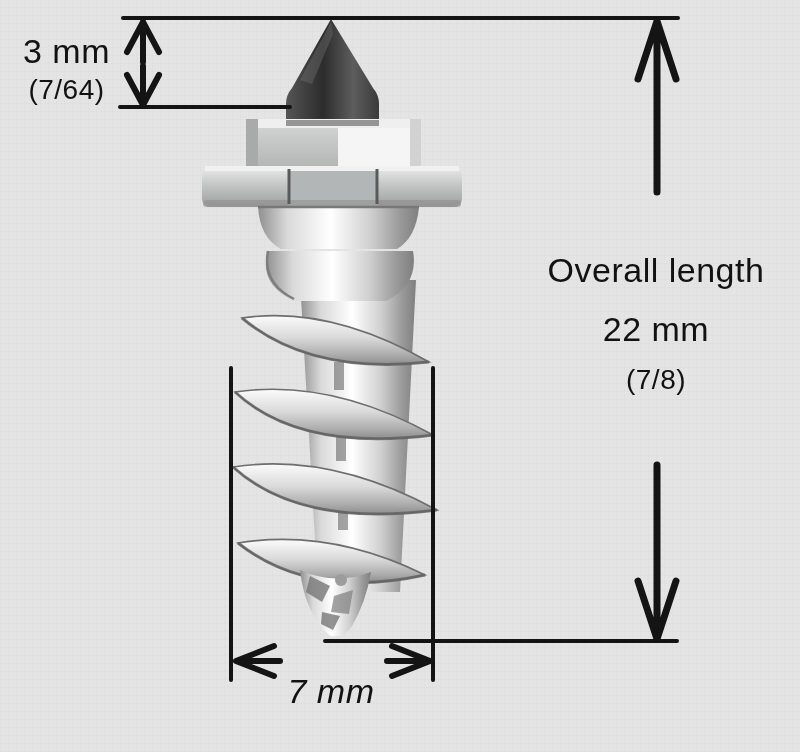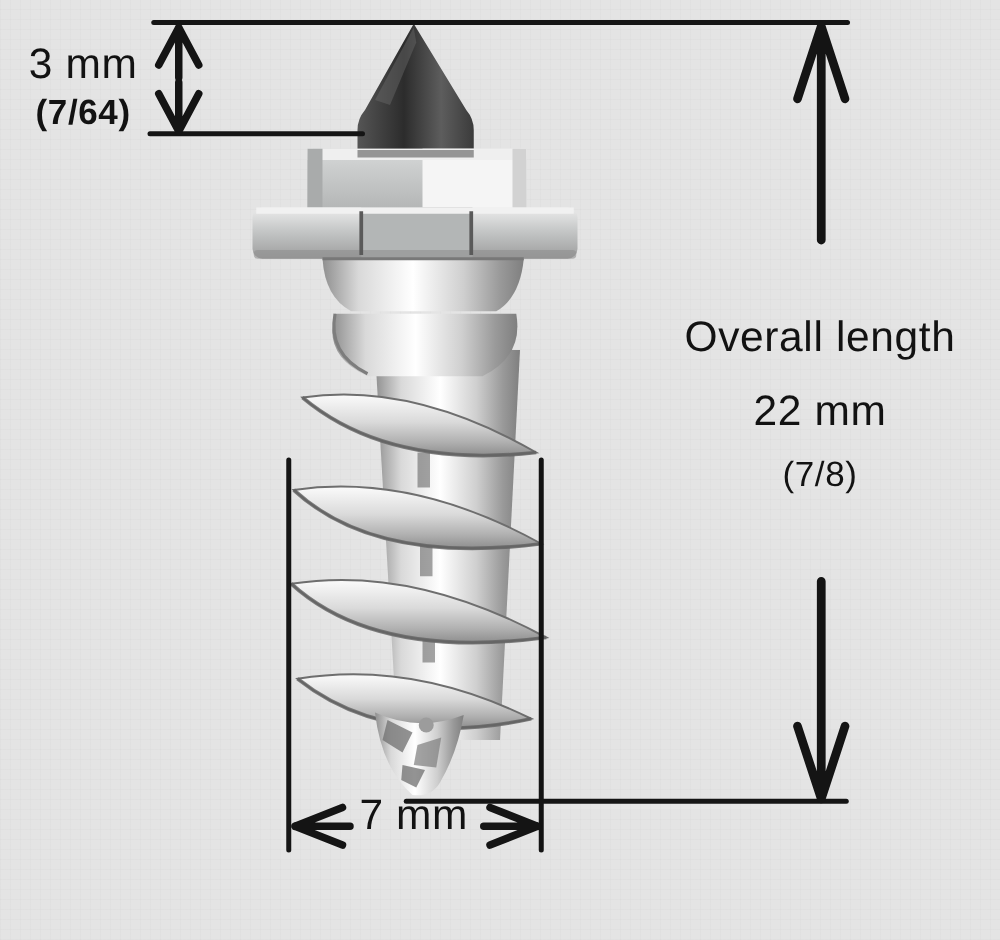--- a/index.html
+++ b/index.html
@@ -32,30 +32,30 @@
     white-space: nowrap;
     text-align: center;
     color: #121212;
     letter-spacing: 0.5px;
   }
   .lbl.main { font-size: 34px; }
   .lbl.sub  { font-size: 28px; }
   
   .grp-left   { left: 0;   width: 133px; }
   .t-tip-m    { top: 34px; }
-  .t-tip-i    { top: 75px; font-weight: bold; }
+  .t-tip-i    { top: 75px; }
   
   .grp-right  { left: 506px; width: 300px; }
   .t-ol       { top: 253px; }
   .t-ol-m     { top: 312px; }
   .t-ol-i     { top: 365px; }
   
   .grp-bottom { left: 231px; width: 200px; }
   .grp-bottom-wide { left: 181px; width: 300px; }
-  .t-d-m      { top: 635px; }
+  .t-d-m      { top: 674px; font-style: italic; }
   .t-d-i      { top: 679px; }
   .t-d-cap    { top: 712px; }
 </style>
 </head>
 <body>
 
 <div class="stage">
 
   <svg width="800" height="752" viewBox="0 0 800 752">
     <defs>

